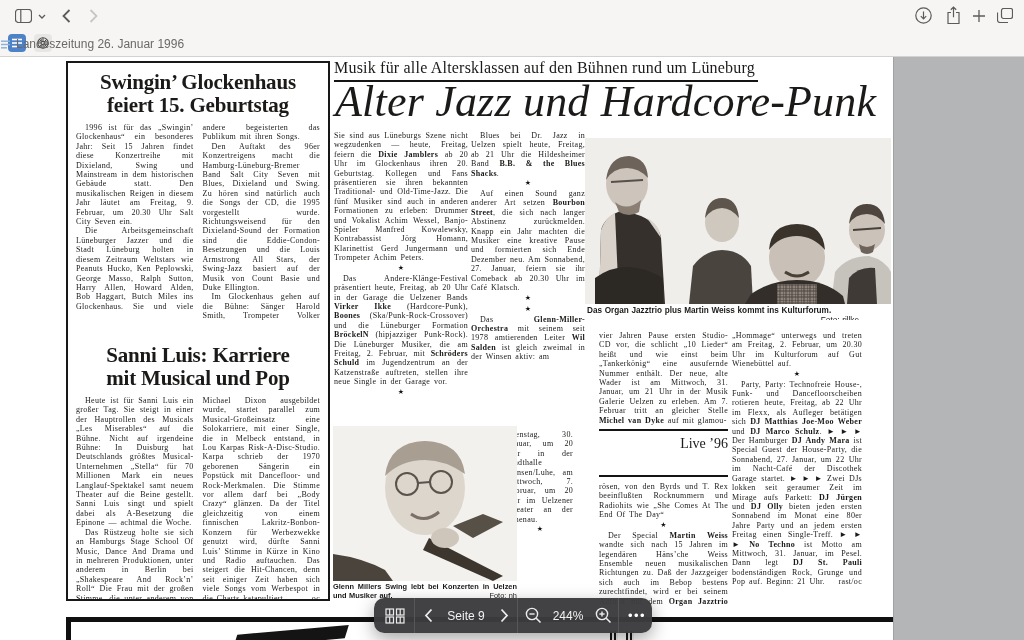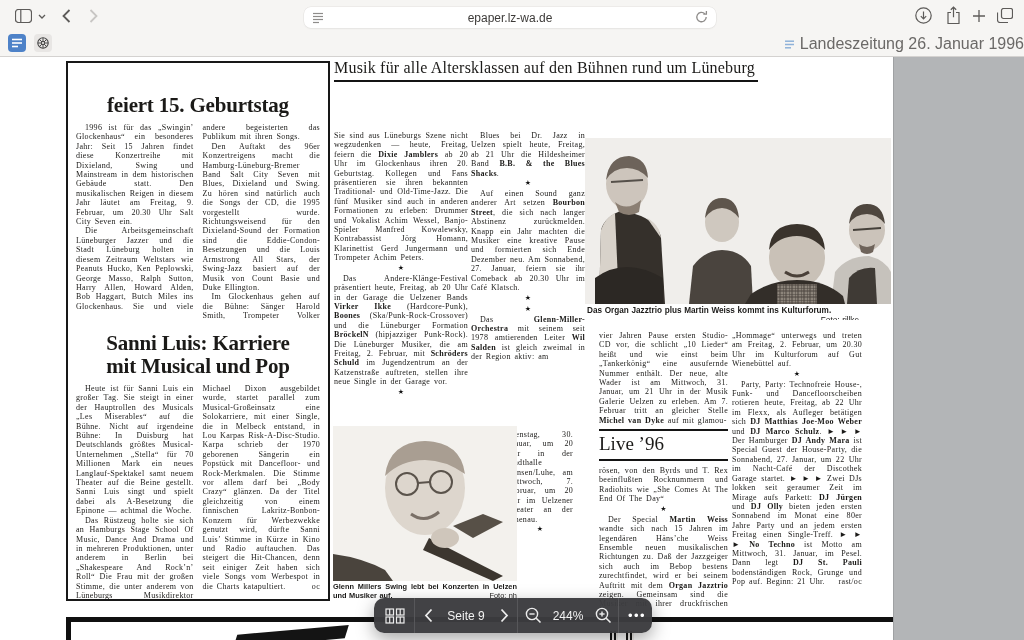--- a/index.html
+++ b/index.html
@@ -11,43 +11,43 @@
   .chrome{position:absolute;top:0;left:0;width:1024px;height:56px;background:#f6f5f3;
           border-bottom:1px solid #d4d2d0;z-index:5}
   .tbtn{position:absolute;color:#5d5b59;cursor:default}
   .tbtn.dis{color:#c8c6c4}
   .capsule{position:absolute;left:304px;top:7px;width:412px;height:21px;background:#fff;
            border-radius:7px;box-shadow:0 0 0 0.5px #e3e1df,0 1px 2px rgba(0,0,0,.05);
            display:flex;align-items:center;justify-content:center}
   .cap-url{font-size:12px;color:#3d3b39}
   .cap-side{position:absolute;top:4px;color:#8e8c8a}
   .row2-title{position:absolute;top:33px;left:0;right:0;height:22px;display:flex;
-              align-items:center;justify-content:flex-end;gap:5px;color:#6b6967;font-size:16px}
+              align-items:center;justify-content:flex-start;gap:5px;color:#6b6967;font-size:12px}
   .tile{position:absolute;top:34px}
 
   
   .page{position:absolute;top:57px;left:0;width:1024px;height:583px;background:#fff;
         color:#1b1a18;font-family:"Liberation Serif",serif}
   .graystrip{position:absolute;top:0;left:893px;width:131px;height:583px;background:#b3b5b7;
              border-left:1px solid #9fa1a3}
   .col{position:absolute;overflow:hidden}
   .para{font-size:8px;line-height:9.4px;text-align:justify;text-indent:9px;
         letter-spacing:.3px;word-spacing:1.4px}
   .para.ni{text-indent:0}
   .para b{font-weight:bold}
   .star{text-align:center;font-size:7px;line-height:11px;color:#111}
   .sig{float:right}
-  .live96{text-align:left;font-size:19px;line-height:22px;border-top:2px solid #141414;
-          border-bottom:2px solid #141414;margin:4px 0 5px;padding:2px 0 4px}
+  .live96{text-align:right;font-size:14px;line-height:22px;border-top:2px solid #141414;
+          border-bottom:2px solid #141414;margin:4px 0 5px;padding:2px 0 20px}
 
   .box1{position:absolute;left:66px;top:4px;width:264px;height:540px;border:2px solid #181818;
         padding:6px 8px;box-sizing:border-box;overflow:hidden}
   .h2{font-weight:bold;font-size:21px;line-height:23px;text-align:center;margin:2px 0 6px;
       letter-spacing:-.2px}
-  .h2b{margin-top:9px}
+  .h2b{margin-top:21px}
   .cols2{columns:2;column-gap:9px;overflow:hidden}
   .colsA{height:200px}
   .colsB{height:230px}
 
   .kicker{position:absolute;left:334px;top:2px;font-size:16px;letter-spacing:.2px;
           border-bottom:2px solid #141414;padding:0 3px 3px 0;white-space:nowrap}
   .headline{position:absolute;left:335px;top:21px;font-style:italic;font-size:44px;
             line-height:48px;white-space:nowrap;letter-spacing:.2px}
 
   .photo{position:absolute;overflow:hidden;background:#f1efec}
@@ -90,39 +90,20 @@
     <svg width="9" height="14" viewBox="0 0 9 14">
         <path d="M7.5 1L1.5 7l6 6" fill="none" stroke="currentColor" stroke-width="1.8"></path>
       </svg>
   </div>
   <div class="tbtn dis" style="left:89px;top:9px">
     <svg width="9" height="14" viewBox="0 0 9 14">
         <path d="M1.5 1l6 6-6 6" fill="none" stroke="currentColor" stroke-width="1.8"></path>
       </svg>
   </div>
 
-  <div class="capsule">
-    <span class="cap-side" style="left:8px">
-      <svg width="12" height="13" viewBox="0 0 12 13">
-          <g stroke="currentColor" stroke-width="1.2">
-            <line x1="1" y1="2.5" x2="11" y2="2.5"></line>
-            <line x1="1" y1="5.5" x2="11" y2="5.5"></line>
-            <line x1="1" y1="8.5" x2="11" y2="8.5"></line>
-            <line x1="1" y1="11.5" x2="7" y2="11.5"></line>
-          </g>
-        </svg>
-    </span>
-    <span class="cap-url">epaper.lz-wa.de</span>
-    <span class="cap-side" style="right:8px;top:3px">
-      <svg width="13" height="14" viewBox="0 0 13 14">
-          <path d="M11.2 7a4.7 4.7 0 1 1-1.4-3.3" fill="none" stroke="currentColor" stroke-width="1.3"></path>
-          <path d="M11.4 1v3.1H8.3" fill="none" stroke="currentColor" stroke-width="1.3"></path>
-        </svg>
-    </span>
-  </div>
 
   <div class="tbtn" style="left:915px;top:7px">
     <svg width="17" height="17" viewBox="0 0 17 17">
         <circle cx="8.5" cy="8.5" r="7.7" fill="none" stroke="currentColor" stroke-width="1.2"></circle>
         <path d="M8.5 4.5v7M5.8 9.2l2.7 2.7 2.7-2.7" fill="none" stroke="currentColor" stroke-width="1.2"></path>
       </svg>
   </div>
   <div class="tbtn" style="left:946px;top:6px">
     <svg width="15" height="19" viewBox="0 0 15 19">
         <path d="M5 6.5H2v11h11v-11h-3" fill="none" stroke="currentColor" stroke-width="1.2"></path>
@@ -176,54 +157,55 @@
         </svg>
     </span>
     <span>Landeszeitung 26. Januar 1996</span>
   </div>
 </div>
 
 <div class="page">
 
   <div class="box1">
     <div class="h2">
-      <br>
+      <span>Swingin’ Glockenhaus</span><br>
       <span>feiert 15. Geburtstag</span>
     </div>
     <div class="cols2 colsA">
         <div class="para"><span>1996 ist für das „Swingin’ Glockenhaus“ ein besonderes Jahr: Seit 15 Jahren findet diese Konzertreihe mit Dixieland, Swing und Mainstream in dem historischen Gebäude statt. Den musikalischen Reigen in diesem Jahr läutet am Freitag, 9. Februar, um 20.30 Uhr Salt City Seven ein.</span></div>
         <div class="para"><span>Die Arbeitsgemeinschaft Lüneburger Jazzer und die Stadt Lüneburg holten in diesem Zeitraum Weltstars wie Peanuts Hucko, Ken Peplowski, George Masso, Ralph Sutton, Harry Allen, Howard Alden, Bob Haggart, Butch Miles ins Glockenhaus. Sie und viele andere begeisterten das Publikum mit ihren Songs.</span></div>
         <div class="para"><span>Den Auftakt des 96er Konzertreigens macht die Hamburg-Lüneburg-Bremer Band Salt City Seven mit Blues, Dixieland und Swing. Zu hören sind natürlich auch die Songs der CD, die 1995 vorgestellt wurde. Richtungsweisend für den Dixieland-Sound der Formation sind die Eddie-Condon-Besetzungen und die Louis Armstrong All Stars, der Swing-Jazz basiert auf der Musik von Count Basie und Duke Ellington.</span></div>
         <div class="para"><span>Im Glockenhaus gehen auf die Bühne: Sänger Harold Smith, Trompeter Volker Rekkeweg, Altsaxophonist Hans Spielmann, Posaunist „Ullo“ Bela, Pianist Pieke Bergmann, Bassist Joe Sydow und Drummer Ludwig Klein. Vorverkaufskarten gibt es an der LZ-Konzertkasse, im Cigarrenhaus Niemeyer und im Crato-Keller.</span></div>
       </div>
     <div class="h2 h2b">
       <span>Sanni Luis: Karriere</span><br>
       <span>mit Musical und Pop</span>
     </div>
     <div class="cols2 colsB">
         <div class="para"><span>Heute ist für Sanni Luis ein großer Tag. Sie steigt in einer der Hauptrollen des Musicals „Les Miserables“ auf die Bühne. Nicht auf irgendeine Bühne: In Duisburg hat Deutschlands größtes Musical-Unternehmen „Stella“ für 70 Millionen Mark ein neues Langlauf-Spektakel samt neuem Theater auf die Beine gestellt. Sanni Luis singt und spielt dabei als A-Besetzung die Epinone — achtmal die Woche.</span></div>
         <div class="para"><span>Das Rüstzeug holte sie sich an Hamburgs Stage School Of Music, Dance And Drama und in mehreren Produktionen, unter anderem in Berlin bei „Shakespeare And Rock’n’ Roll“ Die Frau mit der großen Stimme, die unter anderem von Lüneburgs Musikdirektor Michael Dixon ausgebildet wurde, startet parallel zum Musical-Großeinsatz eine Solokarriere, mit einer Single, die in Melbeck entstand, in Lou Karpas Risk-A-Disc-Studio. Karpa schrieb der 1970 geborenen Sängerin ein Popstück mit Dancefloor- und Rock-Merkmalen. Die Stimme vor allem darf bei „Body Crazy“ glänzen. Da der Titel gleichzeitig von einem finnischen Lakritz-Bonbon-Konzern für Werbezwekke genutzt wird, dürfte Sanni Luis’ Stimme in Kürze in Kino und Radio auftauchen. Das steigert die Hit-Chancen, denn seit einiger Zeit haben sich viele Songs vom Werbespot in die Charts katapultiert.</span><span class="sig">oc</span></div>
       </div>
   </div>
 
   <div class="kicker">Musik für alle Altersklassen auf den Bühnen rund um Lüneburg</div>
+  <div class="headline">Alter Jazz und Hardcore-Punk</div>
 
   <div class="col" style="left:334px;top:74px;width:134px;height:294px">
       <div class="para ni"><span>Sie sind aus Lüneburgs Szene nicht wegzudenken — heute, Freitag, feiern die </span><b>Dixie Jamblers</b><span> ab 20 Uhr im Glockenhaus ihren 20. Geburtstag. Kollegen und Fans präsentieren sie ihren bekannten Traditional- und Old-Time-Jazz. Die fünf Musiker sind auch in anderen Formationen zu erleben: Drummer und Vokalist Achim Wessel, Banjo-Spieler Manfred Kowalewsky, Kontrabassist Jörg Homann, Klarinettist Gerd Jungermann und Trompeter Achim Peters.</span></div>
       <div class="star">★</div>
       <div class="para"><span>Das Andere-Klänge-Festival präsentiert heute, Freitag, ab 20 Uhr in der Garage die Uelzener Bands </span><b>Virker Ikke</b><span> (Hardcore-Punk), </span><b>Boones</b><span> (Ska/Punk-Rock-Crossover) und die Lüneburger Formation </span><b>BröckelN</b><span> (hipjazziger Punk-Rock). Die Lüneburger Musiker, die am Freitag, 2. Februar, mit </span><b>Schröders Schuld</b><span> im Jugendzentrum an der Katzenstraße auftreten, stellen ihre neue Single in der Garage vor.</span></div>
       <div class="star">★</div>
     </div>
   <div class="col" style="left:471px;top:74px;width:114px;height:294px">
       <div class="para"><span>Blues bei Dr. Jazz in Uelzen spielt heute, Freitag, ab 21 Uhr die Hildesheimer Band </span><b>B.B. &amp; the Blues Shacks</b><span>.</span></div>
       <div class="star">★</div>
       <div class="para"><span>Auf einen Sound ganz anderer Art setzen </span><b>Bourbon Street</b><span>, die sich nach langer Abstinenz zurückmelden. Knapp ein Jahr machten die Musiker eine kreative Pause und formierten sich Ende Dezember neu. Am Sonnabend, 27. Januar, feiern sie ihr Comeback ab 20.30 Uhr im Café Klatsch.</span></div>
       <div class="star">★</div>
       <div class="star">★</div>
-      <div class="para"><span>Das </span><b>Glenn-Miller-Orchestra</b><span> mit seinem seit 1978 amtierenden Leiter </span><b>Wil Salden</b><span> ist gleich zweimal in der Region aktiv: am</span></div>
+      <div class="para"><span>Das </span><b>Glenn-Miller-Orchestra</b><span> mit seinem seit 1978 amtierenden Leiter </span><b>Wil Salden</b><span> ist gleich zweimal in der Winsen aktiv: am</span></div>
     </div>
   <div class="col" style="left:507px;top:373px;width:66px;height:175px">
       <div class="para ni"><span>Dienstag, 30. Januar, um 20 Uhr in der Stadthalle Winsen/Luhe, am Mittwoch, 7. Februar, um 20 Uhr im Uelzener Theater an der Ilmenau.</span></div>
       <div class="star">★</div>
     </div>
 
   <div class="photo" style="left:585px;top:81px;width:306px;height:166px">
     <svg width="100%" height="100%" viewBox="0 0 306 166" preserveAspectRatio="none">
       <defs>
           <pattern id="plaid" width="6" height="6" patternUnits="userSpaceOnUse">

